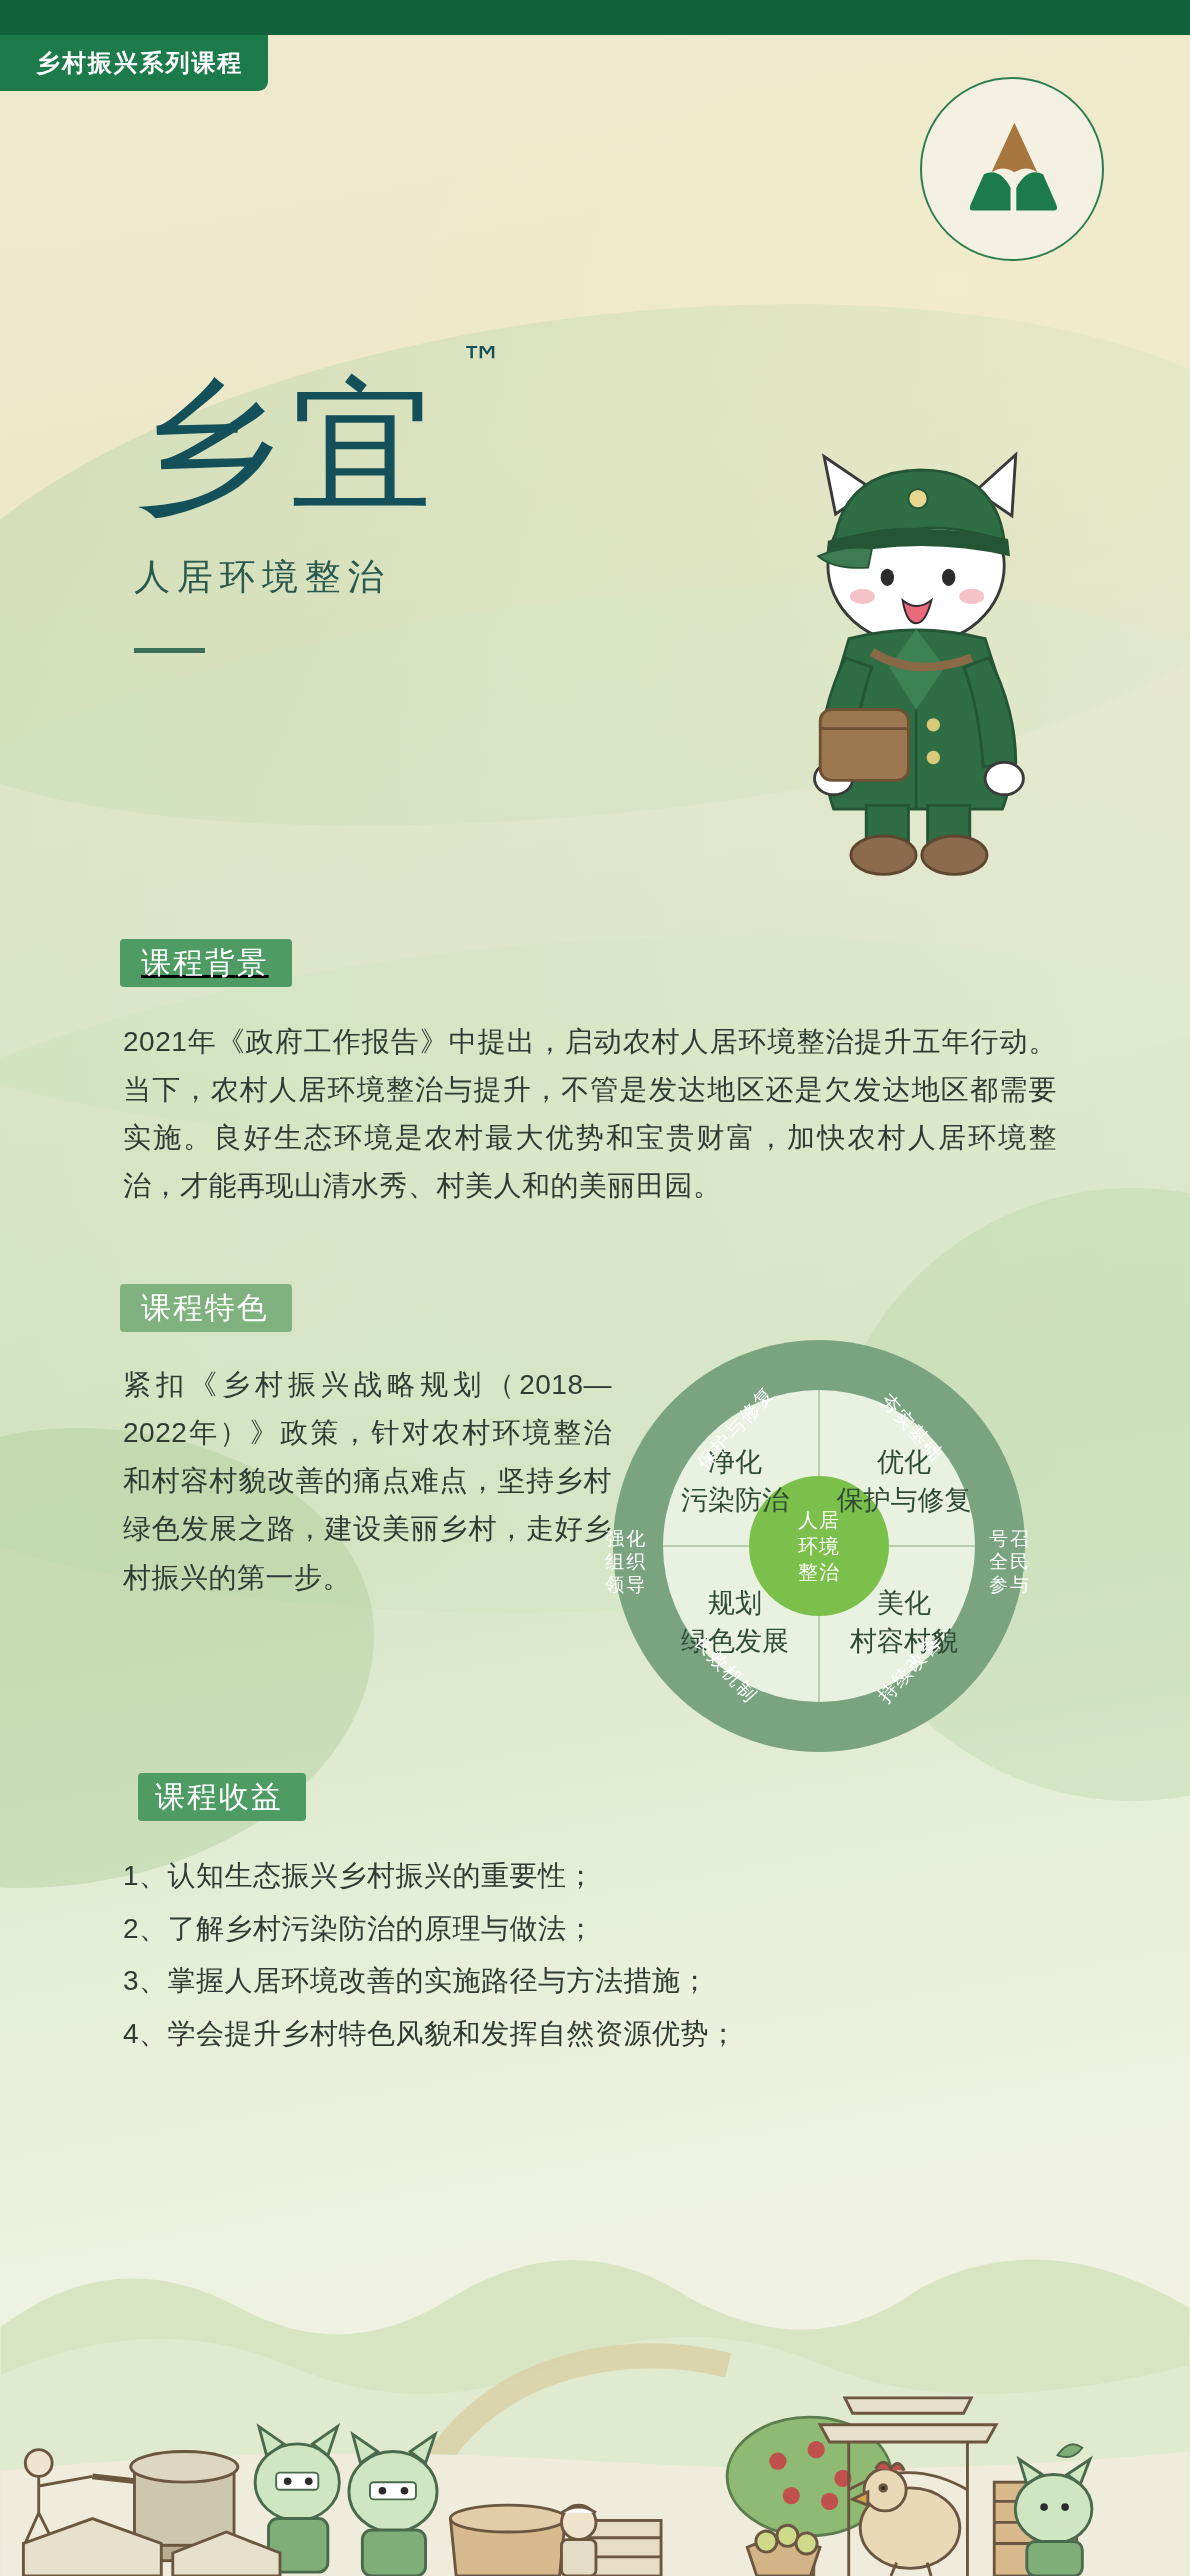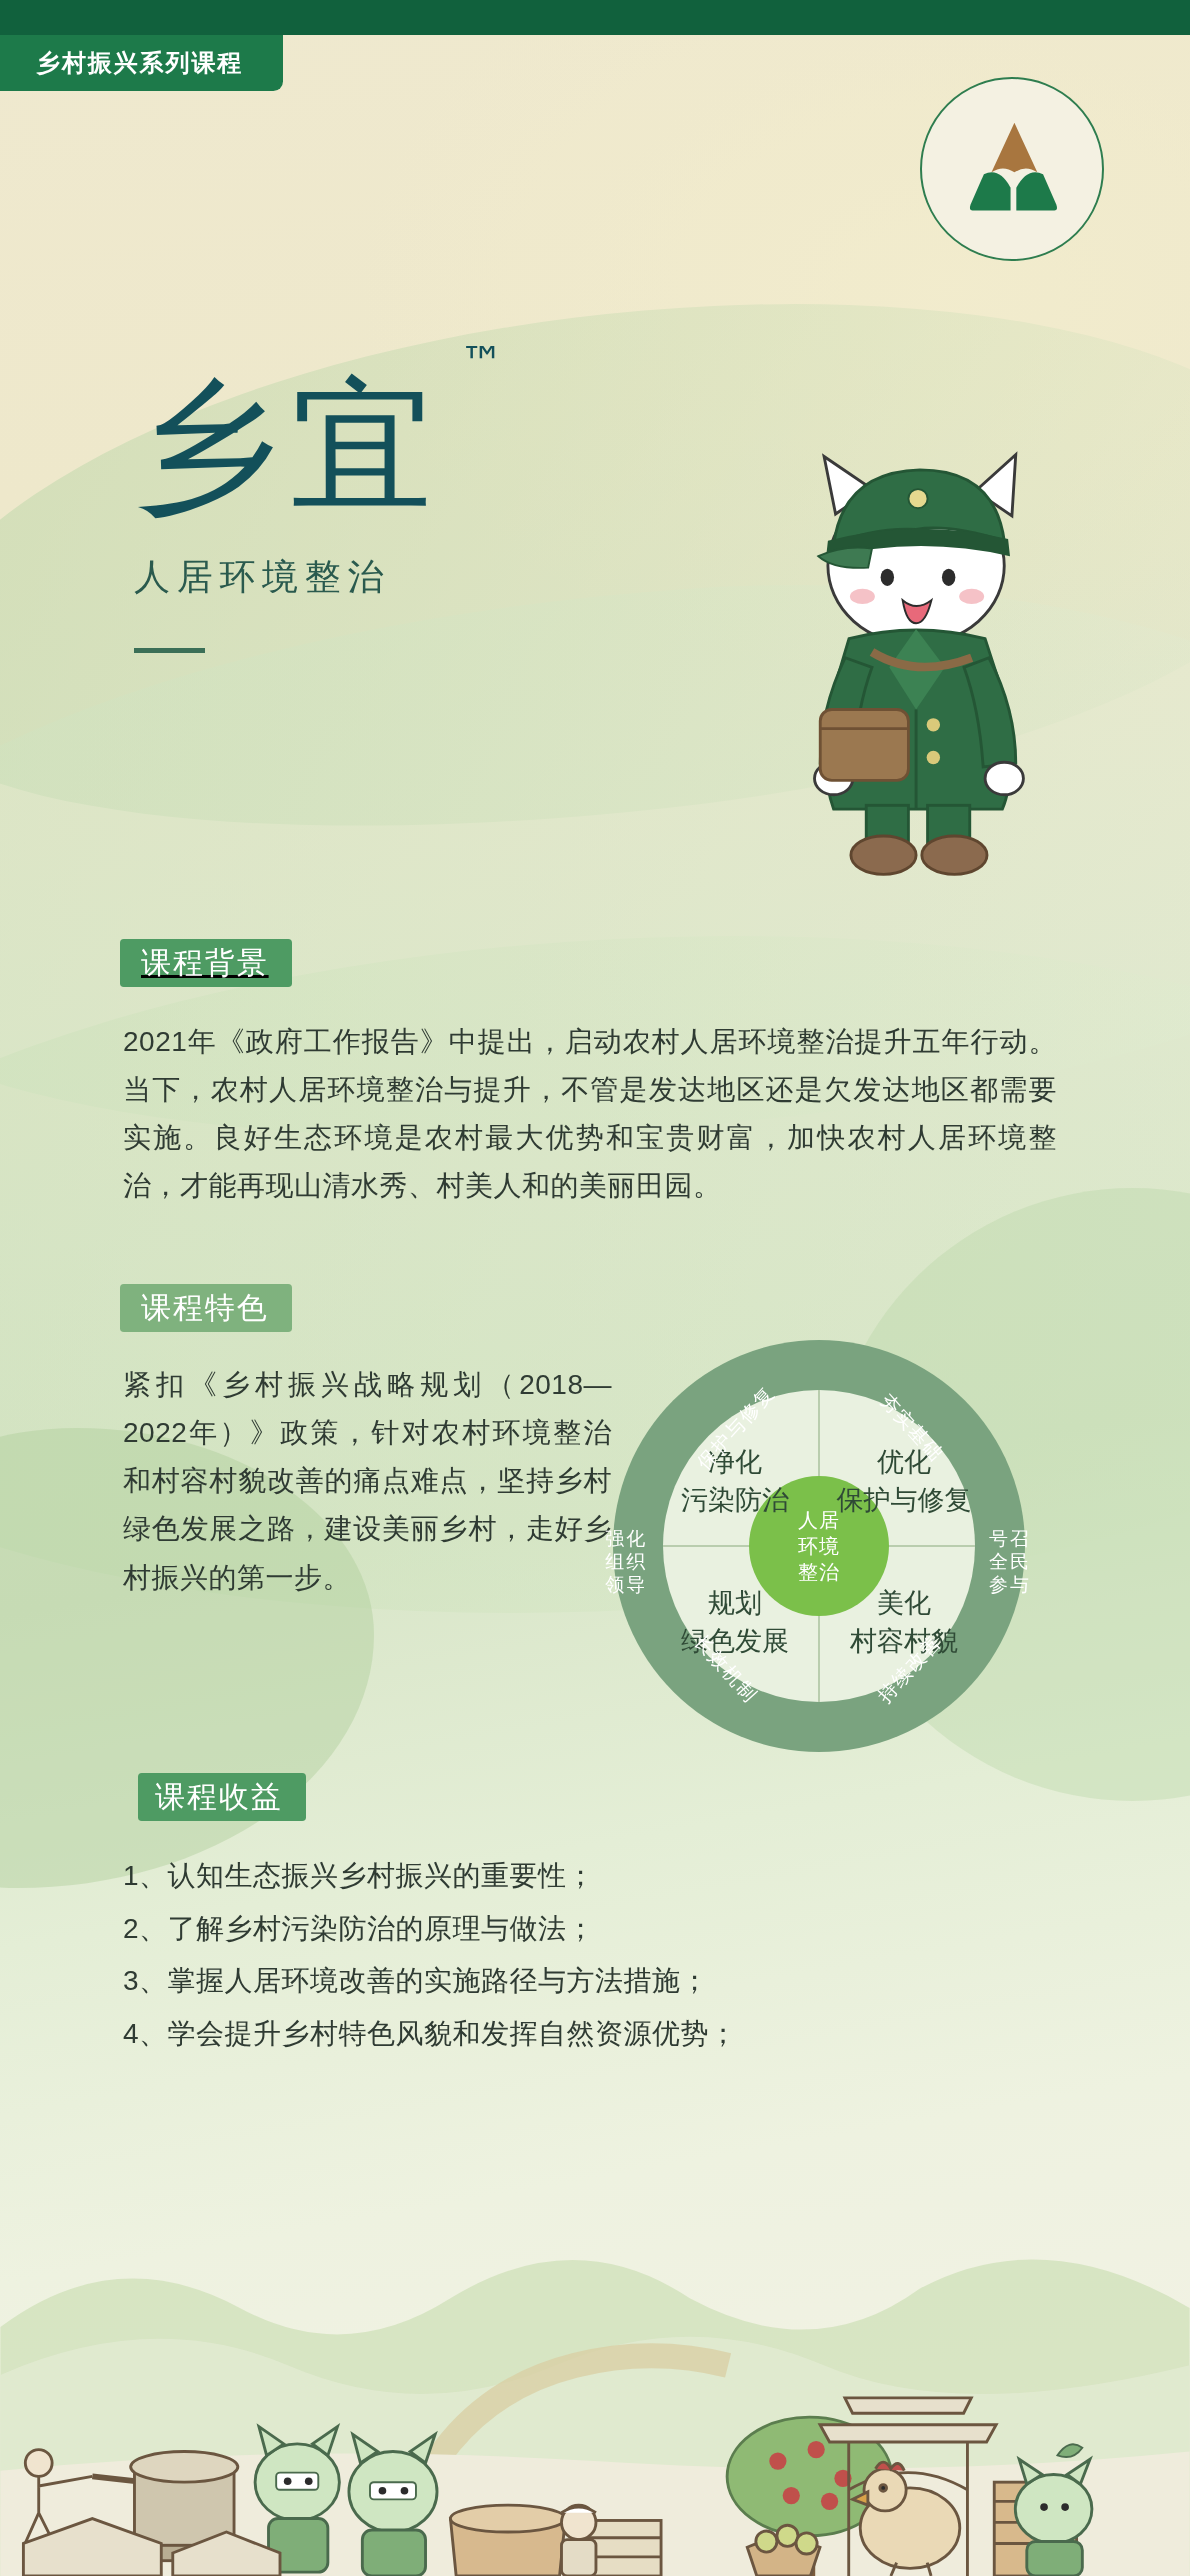--- a/index.html
+++ b/index.html
@@ -18,21 +18,21 @@
       linear-gradient(170deg, #efe9cf 0%, #eee8cb 18%, #e9e8cd 30%, #dfe7cd 45%, #d9e6c9 58%, #e4eed6 70%, #eef2e0 82%, #f4f2e6 100%);
     overflow:hidden;
   }
   
   .topbar {
     position:absolute; top:0; left:0; width:1190px; height:35px;
     background:#11613d;
   }
   .ribbon {
     position:absolute; top:35px; left:0;
-    height:56px; padding:0 40px 0 36px;
+    height:56px; padding:0 25px 0 36px;
     background:#1d7a4a;
     border-bottom-right-radius:9.6px;
     display:flex; align-items:center;
   }
   .ribbon span {
     color:#ffffff; font-size:24px; letter-spacing:1.9px; font-weight:bold;
   }
   
   .wave1 {
     position:absolute; top:316px; left:-115px;

